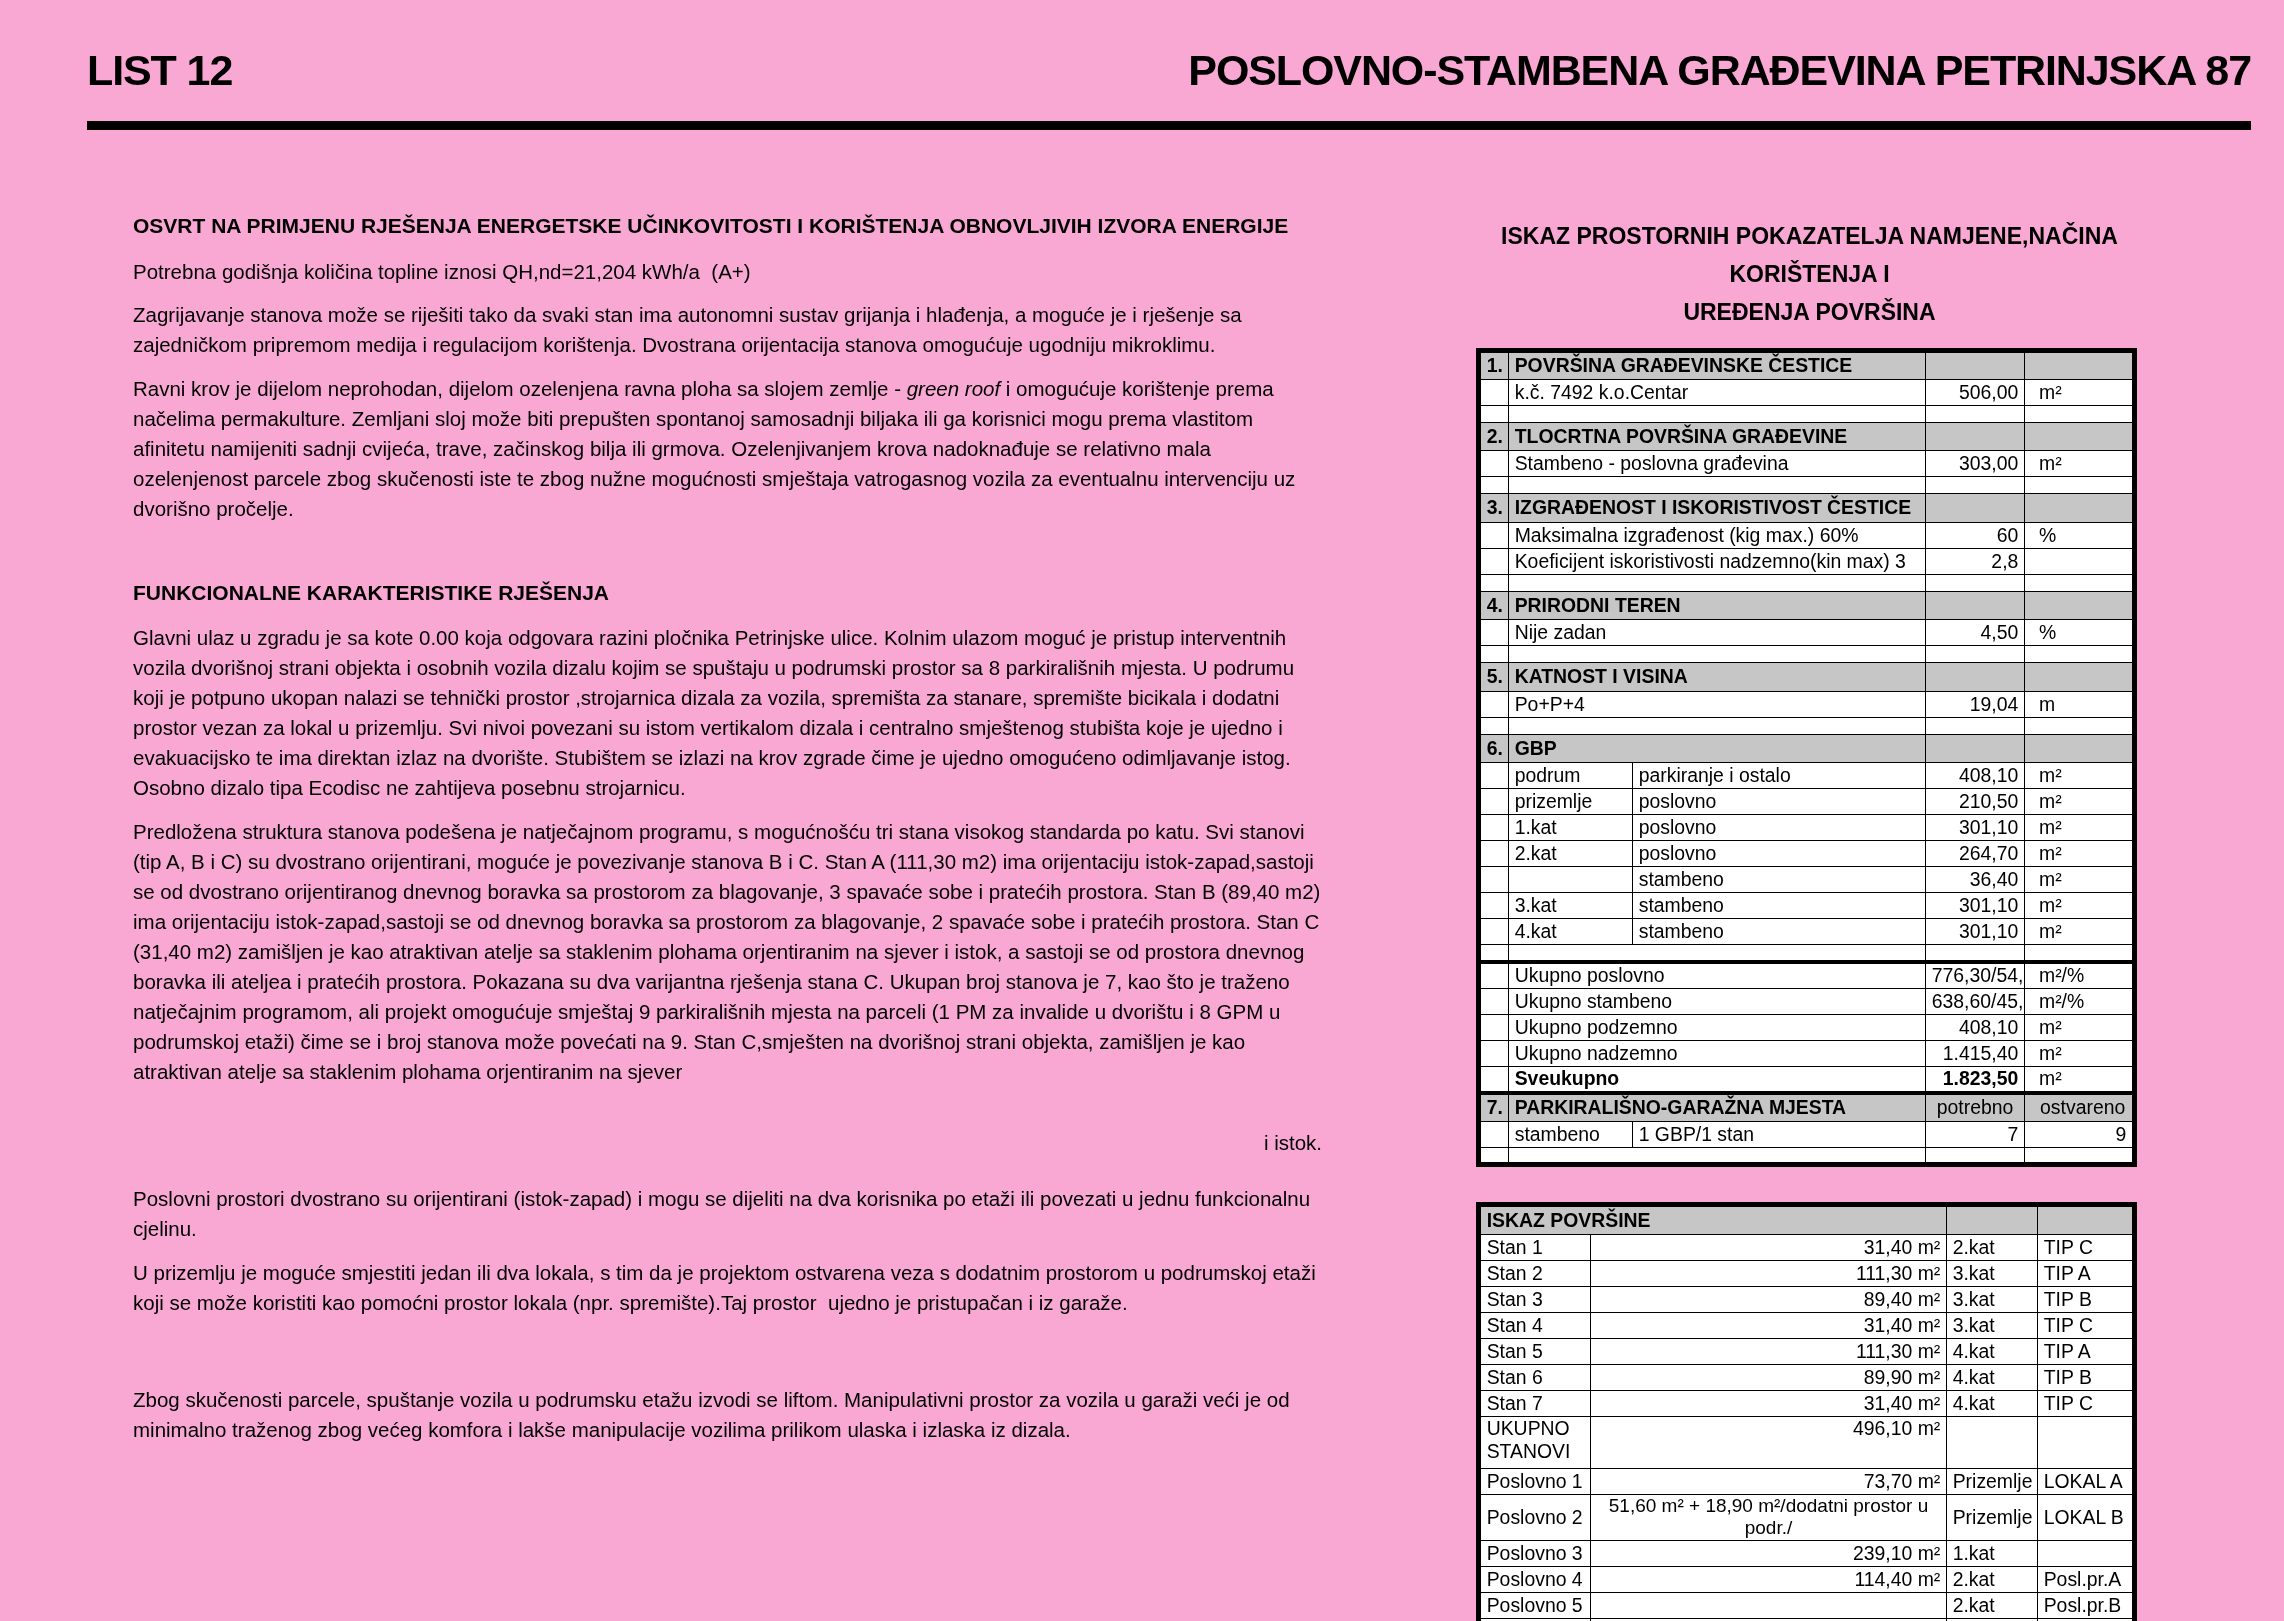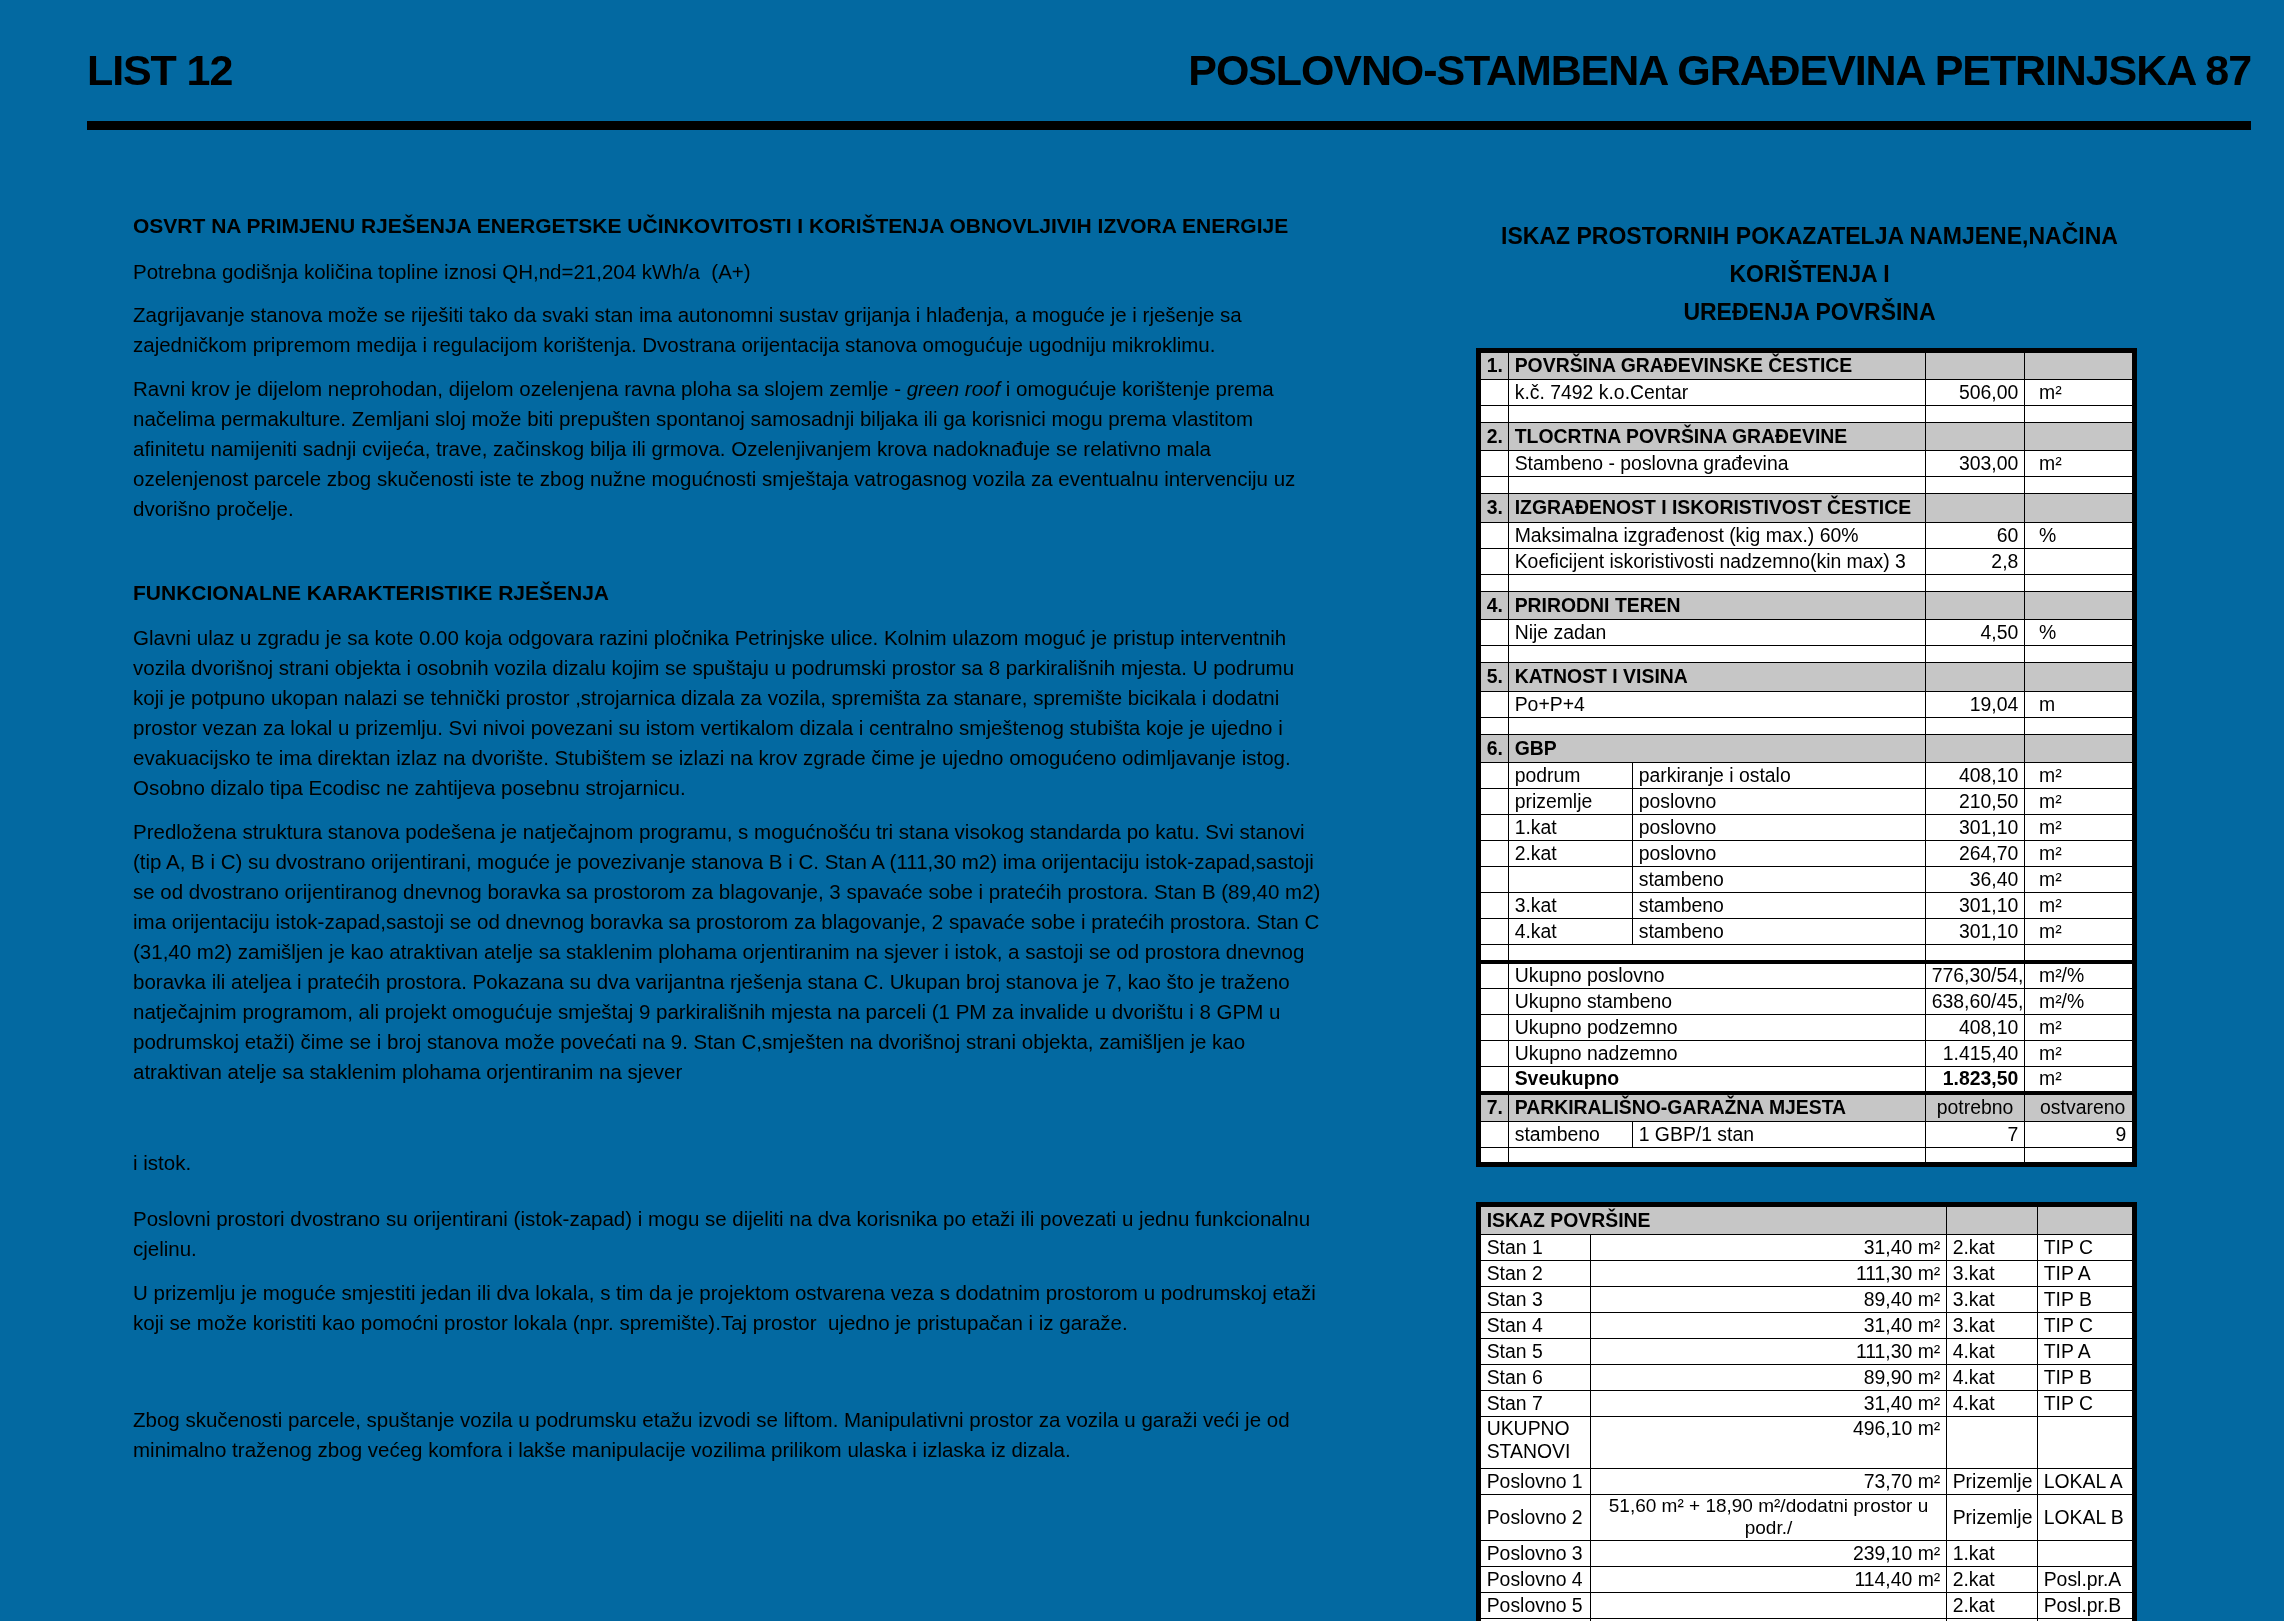--- a/index.html
+++ b/index.html
@@ -1,32 +1,32 @@
 <!DOCTYPE html>
 <html style="font-size:9px"><head>
 <meta charset="utf-8">
 <style>
   html,body{margin:0;padding:0;background:#fff;}
   body{width:2284px;height:1621px;position:relative;overflow:hidden;
        font-family:"Liberation Sans","DejaVu Sans",sans-serif;color:#000;}
-  .page{position:absolute;inset:0;background:#0369a1;}
+  .page{position:absolute;inset:0;background:#f9a8d4;}
 
   
   .hdr{position:absolute;left:87px;right:33px;top:46px;display:flex;
        justify-content:space-between;align-items:flex-end;}
   .hdr .sheet,.hdr .proj{font-size:43px;font-weight:bold;letter-spacing:-1.1px;white-space:nowrap;}
   .bar{position:absolute;left:87px;right:33px;top:121px;height:9px;background:#000;}
 
   
   .leftcol{position:absolute;left:133px;top:212px;width:1189px;}
   .leftcol h3{font-size:21px;line-height:28.5px;font-weight:bold;margin:0 0 16px 0;}
   .leftcol h3.h2{margin-top:55px;}
   .leftcol p{font-size:20.5px;line-height:30px;margin:0 0 13.7px 0;white-space:pre-wrap;}
   .leftcol .it{font-style:italic;}
-  [data-name="functional-paragraphs"] p:nth-child(3){margin-top:61px;margin-bottom:26px;}
+  [data-name="functional-paragraphs"] p:nth-child(3){margin-top:41px;margin-bottom:26px;text-align:right;}
   [data-name="functional-paragraphs"] p:nth-child(6){margin-top:67px;}
 
   
   .rightcol{position:absolute;left:1476px;top:217px;width:690px;}
   .rtitle{font-size:23px;line-height:38px;font-weight:bold;text-align:center;width:667px;}
   table{border-collapse:collapse;table-layout:fixed;background:#fff;margin-top:17px;}
   .t1{width:656px;border:5.1px solid #000;}
   .t2{width:656px;border:5.1px solid #000;margin-top:35px;}
   td{border:1.7px solid #000;padding:0.6px 5.7px;font-size:19.4px;overflow:hidden;
      vertical-align:middle;}

